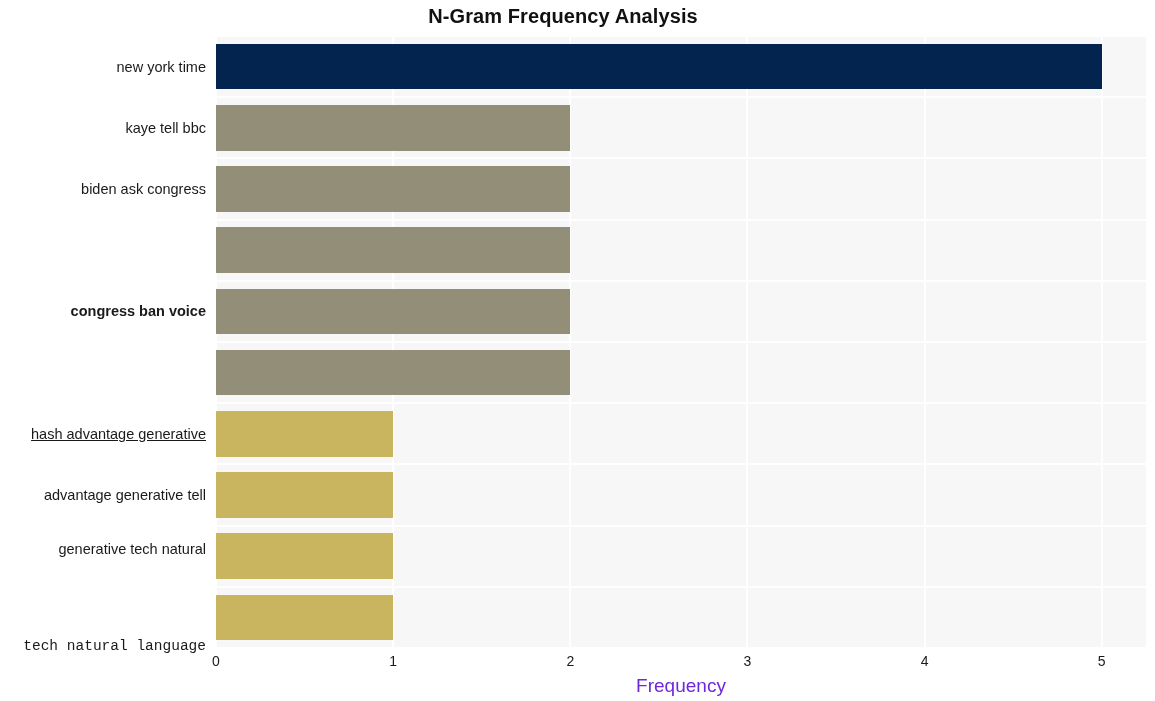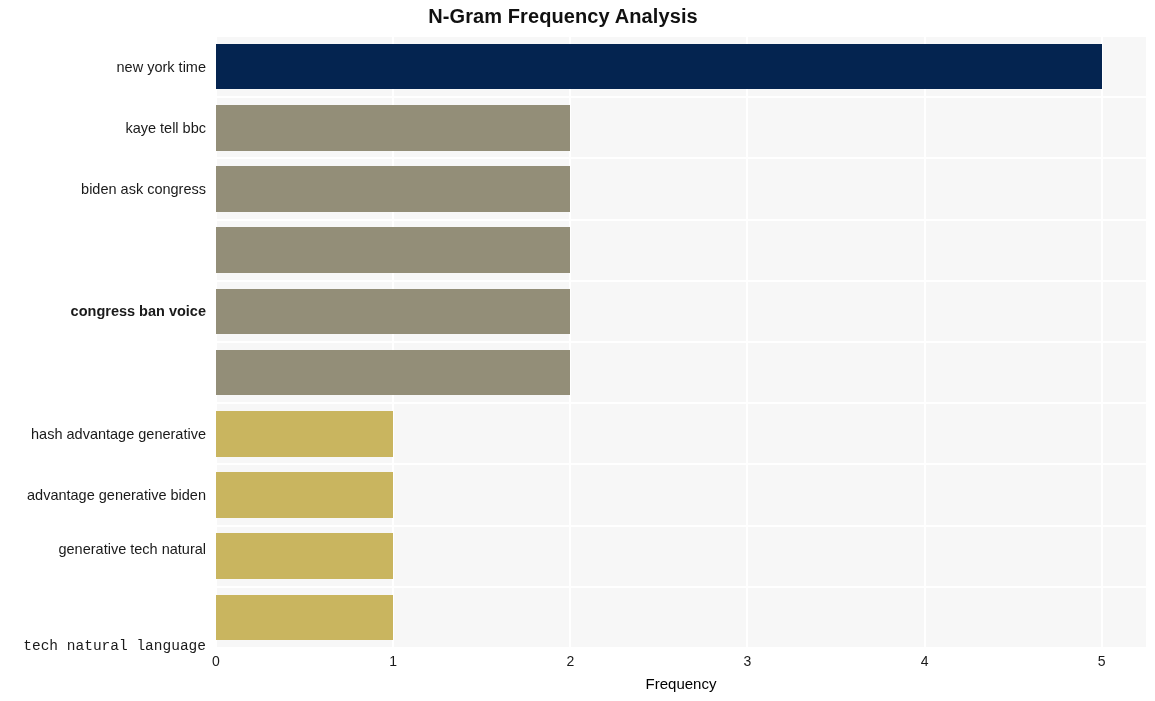--- a/index.html
+++ b/index.html
@@ -92,22 +92,22 @@
     text-align: center;
     font-size: 14px;
     color: #1a1a1a;
   }
   #x-axis-label {
     position: absolute;
     left: 216px;
     top: 675px;
     width: 930px;
     text-align: center;
-    font-size: 15px;
-    color: #000000;
+    font-size: 19px;
+    color: #6d28d9;
   }
 </style>
 </head>
 <body>
 
 <div id="figure">
 
   <div id="chart-title">N-Gram Frequency Analysis</div>
 
   <div id="plot-area">
@@ -138,22 +138,22 @@
       <div class="bar" title="advantage generative tech: 1" style="top: 436.203px; height: 45.594px; width: 177.143px; background: rgb(201, 181, 95);"></div>
       <div class="bar" title="generative tech natural: 1" style="top: 497.403px; height: 45.594px; width: 177.143px; background: rgb(201, 181, 95);"></div>
       <div class="bar" title="tech natural language: 1" style="top: 558.603px; height: 45.594px; width: 177.143px; background: rgb(201, 181, 95);"></div>
     </div>
 
   <div id="y-labels">
       <div class="ylabel" style="top: 22.6px;">new york time</div>
       <div class="ylabel" style="top: 83.8px;">kaye tell bbc</div>
       <div class="ylabel" style="top: 145px; padding-left: 20px;">biden ask congress</div>
       <div class="ylabel" style="top: 267.4px; font-weight: bold;">congress ban voice</div>
-      <div class="ylabel" style="top: 389.8px;">hash advantage generative</div>
-      <div class="ylabel" style="top: 451px;">advantage generative biden</div>
+      <div class="ylabel" style="top: 389.8px; text-decoration: underline;">hash advantage generative</div>
+      <div class="ylabel" style="top: 451px;">advantage generative tell</div>
       <div class="ylabel" style="top: 505px;">generative tech natural</div>
       <div class="ylabel" style="top: 602px; font-family: Liberation Mono, monospace;">tech natural language</div>
     </div>
 
   <div id="x-ticks">
       <div class="xtick" style="left: 216px;">0</div>
       <div class="xtick" style="left: 393.143px;">1</div>
       <div class="xtick" style="left: 570.286px;">2</div>
       <div class="xtick" style="left: 747.429px;">3</div>
       <div class="xtick" style="left: 924.571px;">4</div>

